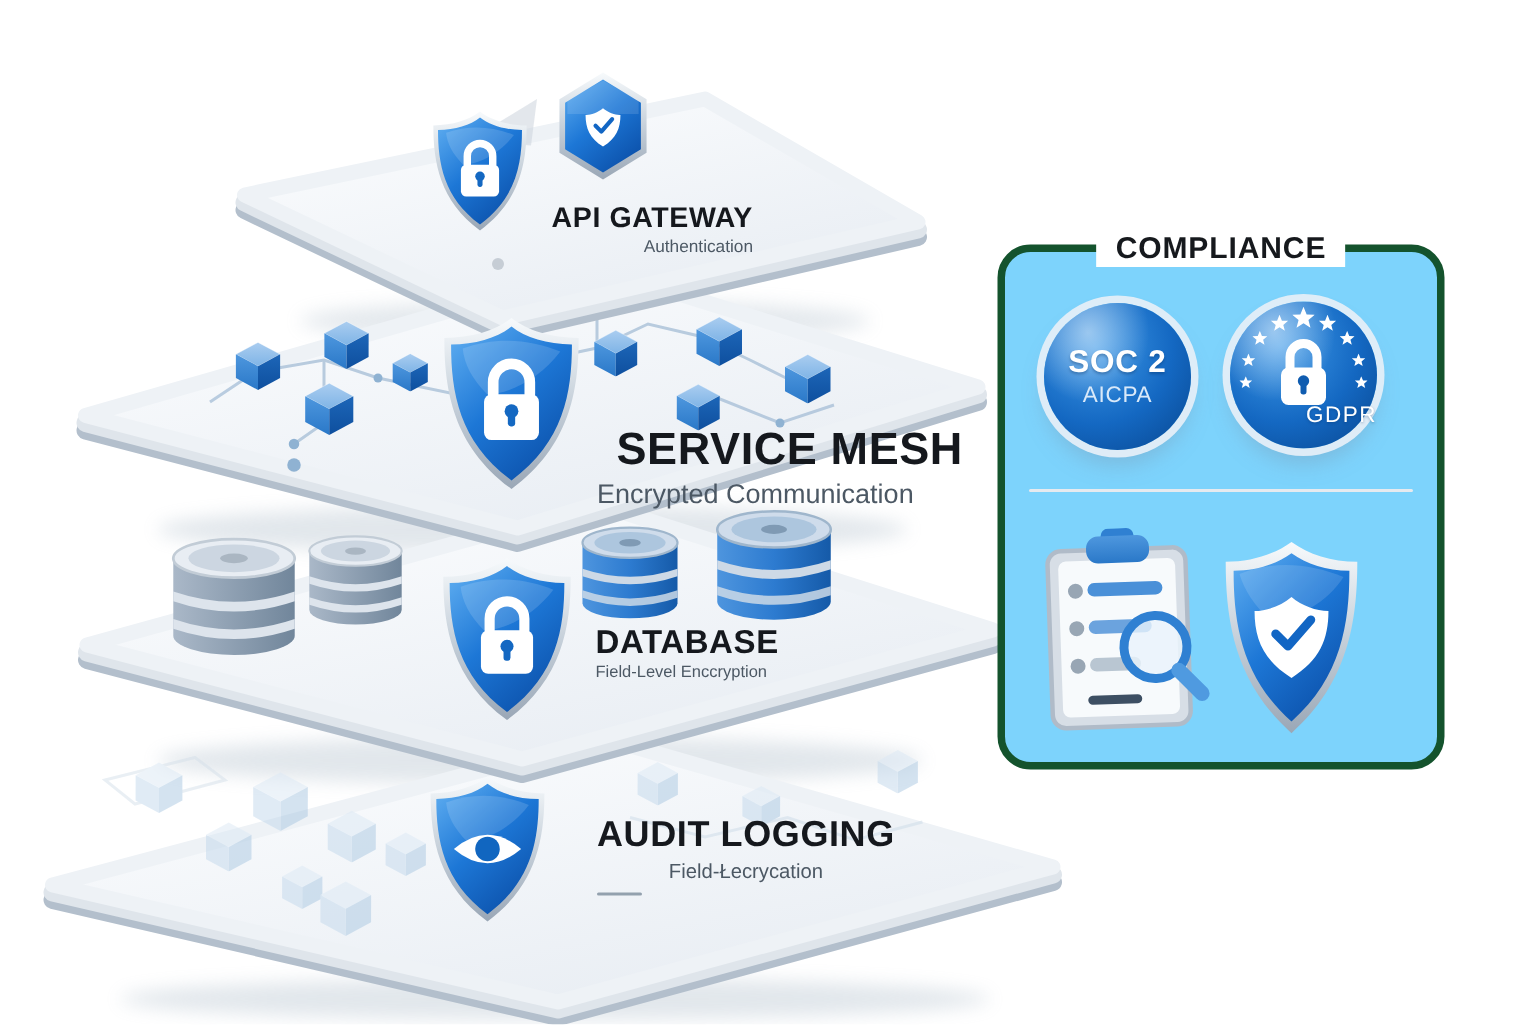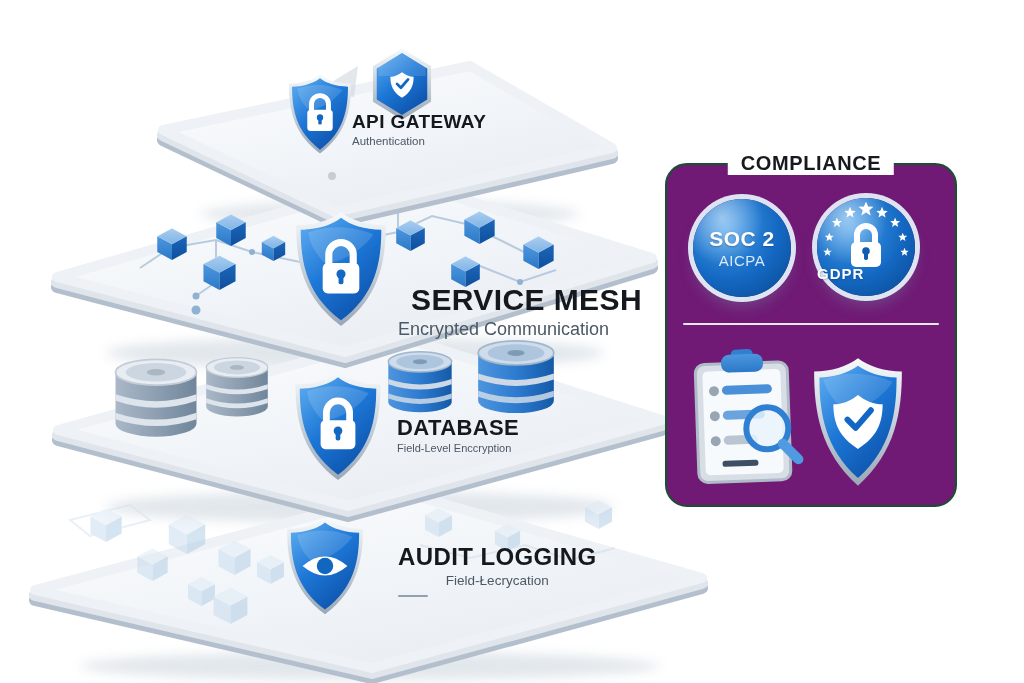--- a/index.html
+++ b/index.html
@@ -4,51 +4,51 @@
 <style>
   html,body{margin:0;padding:0;background:#fff;}
   .canvas{position:relative;width:1024px;height:683px;background:#ffffff;overflow:hidden;
           font-family:"Liberation Sans",sans-serif;}
   .abs{position:absolute;}
   svg{display:block;}
   
   .layer-text{position:absolute;}
   .t-title{font-weight:bold;color:#15181d;letter-spacing:.4px;line-height:1.05;}
   .t-sub{color:#4c5864;line-height:1.2;}
-  .t1{left:352px;top:112px;width:150px;text-align:left;}
+  .t1{left:352px;top:136px;width:150px;text-align:right;}
   .t1 .t-title{font-size:19px;}
   .t1 .t-sub{font-size:11.5px;margin-top:3px;}
   .t2{left:398px;top:284px;}
   .t2 .t-title{font-size:30px;margin-left:13px;}
   .t2 .t-sub{font-size:18px;margin-top:3px;}
   .t3{left:397px;top:416px;}
   .t3 .t-title{font-size:22px;}
   .t3 .t-sub{font-size:11px;margin-top:3px;}
   .t4{left:398px;top:544px;text-align:center;}
   .t4 .t-title{font-size:24px;}
   .t4 .t-sub{font-size:13.5px;margin-top:4px;}
   .t4 .underline{width:30px;height:2px;background:#93a1ae;margin-top:6px;border-radius:1px;}
   
   .panel{position:absolute;left:665px;top:163px;width:288px;height:340px;
-         border:2px solid #14532d;border-radius:22px;background:#701a75;}
+         border:5px solid #14532d;border-radius:22px;background:#7dd3fc;}
   .panel-title{position:absolute;top:-13px;left:50%;transform:translateX(-50%);
          background:#fff;padding:0 13px;font-size:20px;font-weight:800;color:#16191d;
          letter-spacing:.6px;white-space:nowrap;}
   .badge{position:absolute;width:98px;height:98px;border-radius:50%;
          background:radial-gradient(ellipse at 30% 20%, rgba(255,255,255,.5), rgba(255,255,255,0) 42%),
                     radial-gradient(circle at 35% 30%, #3f9ae8, #1468c2 55%, #0a4c98 92%);
          box-shadow:0 0 0 5px rgba(228,238,248,.95), 0 10px 14px rgba(120,140,165,.35);
          display:flex;flex-direction:column;align-items:center;justify-content:center;}
   .badge-soc2{left:26px;top:34px;}
   .badge-gdpr{left:150px;top:33px;}
   .soc2-l1{font-size:21px;font-weight:bold;color:#ffffff;letter-spacing:.5px;
            text-shadow:0 1px 2px rgba(0,40,90,.35);}
   .soc2-l2{font-size:15px;color:#d9e9f9;margin-top:1px;letter-spacing:.5px;}
-  .gdpr-label{position:absolute;left:0;right:0;bottom:14px;text-align:left;
-           font-size:15px;font-weight:bold;color:#ffffff;letter-spacing:1px;
+  .gdpr-label{position:absolute;left:0;right:0;bottom:14px;text-align:right;
+           font-size:15px;font-weight:normal;color:#ffffff;letter-spacing:1px;
            text-shadow:0 1px 2px rgba(0,40,90,.35);}
   .divider{position:absolute;left:16px;right:16px;top:158px;height:2px;
            background:#e6eaef;border-radius:1px;}
 </style>
 </head>
 <body>
 
 <div class="canvas">
 
   <svg class="abs" style="left:0;top:0" width="1024" height="683" viewBox="0 0 1024 683">

